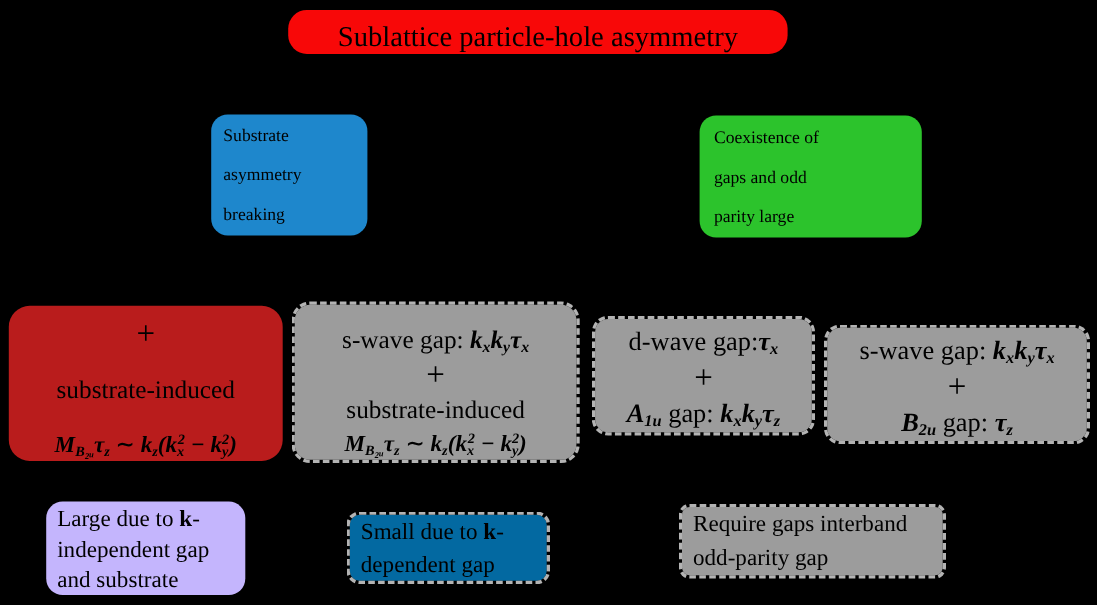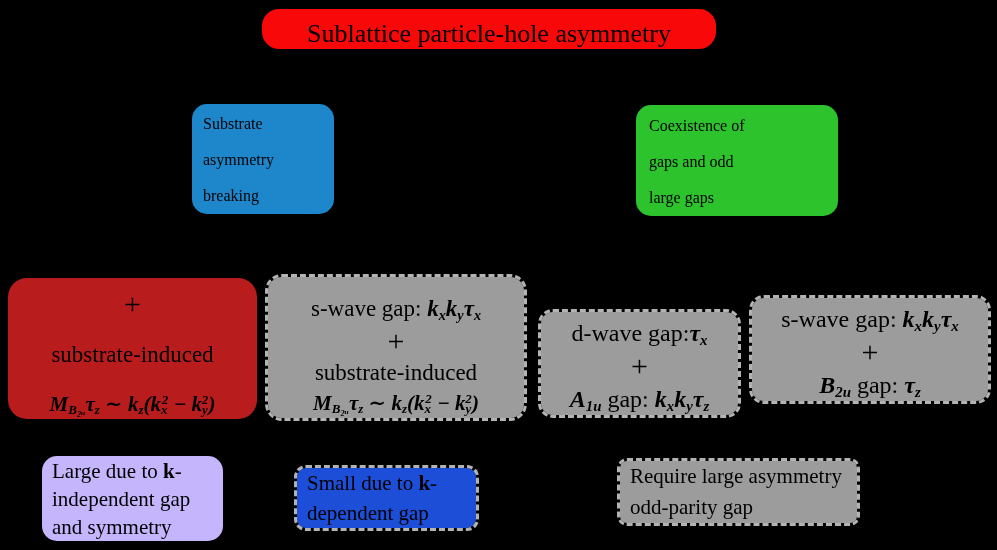--- a/index.html
+++ b/index.html
@@ -14,21 +14,21 @@
     align-items:center;font-size:26px;}
   
   .cat{border-radius:15px;font-size:16px;line-height:36px;align-items:flex-start;}
   #substrate-box{left:192px;top:104px;width:142px;height:110px;padding-left:11px;}
   #coexistence-box{left:636px;top:105px;width:202px;height:111px;padding-left:13px;}
   
   .gap{align-items:center;text-align:center;}
   .gray{border:3px dashed #b3b3b3;background-clip:padding-box;}
   #gap-box-1{left:8px;top:278px;width:249px;height:141px;border-radius:19px;font-size:23px;line-height:30px;}
   #gap-box-2{left:265px;top:274px;width:262px;height:147px;border-radius:17px;font-size:23px;line-height:30px;}
-  #gap-box-3{left:538px;top:309px;width:203px;height:109px;border-radius:15px;font-size:24px;line-height:32px;}
+  #gap-box-3{left:538px;top:287px;width:203px;height:109px;border-radius:15px;font-size:24px;line-height:32px;}
   #gap-box-4{left:749px;top:295px;width:242px;height:109px;border-radius:15px;font-size:24px;line-height:32px;}
   .plus{font-size:30px;line-height:34px;}
   .mathline{font-size:21px;line-height:30px;}
   
   .note{align-items:flex-start;}
   #note-box-1{left:42px;top:456px;width:181px;height:85px;border-radius:15px;font-size:21px;line-height:28px;padding-left:10px;}
   #note-box-2{left:294px;top:465px;width:185px;height:66px;border-radius:12px;font-size:21px;line-height:30px;padding-left:10px;}
   #note-box-3{left:617px;top:458px;width:243px;height:68px;border-radius:10px;font-size:21px;line-height:31px;padding-left:10px;}
   
   .mi{font-style:italic;font-weight:700;}
@@ -47,21 +47,21 @@
 
   <div class="box cat" id="substrate-box" style="background-color: rgb(30, 135, 204);">
     <span class="line">Substrate</span>
     <span class="line">asymmetry</span>
     <span class="line">breaking</span>
   </div>
 
   <div class="box cat" id="coexistence-box" style="background-color: rgb(44, 195, 44);">
     <span class="line">Coexistence of</span>
     <span class="line">gaps and odd</span>
-    <span class="line">large gaps</span>
+    <span class="line">parity large</span>
   </div>
 
   <div class="box gap" id="gap-box-1" style="background-color: #b91c1c; gap: 19px;">
     <span class="line">d-wave gap: <i class="mi">τ<sub>x</sub></i></span>
     <span class="line plus">+</span>
     <span class="line">substrate-induced</span>
     <span class="line mathline"><i class="mi">M<sub>B₂ᵤ</sub>τ<sub>z</sub> ∼ k<sub>z</sub>(k<sub>x</sub><sup>2</sup> − k<sub>y</sub><sup>2</sup>)</i></span>
   </div>
 
   <div class="box gap gray" id="gap-box-2" style="background-color: rgb(156, 156, 156); border-color: rgb(179, 179, 179);">
@@ -79,26 +79,26 @@
 
   <div class="box gap gray" id="gap-box-4" style="background-color: rgb(156, 156, 156); border-color: rgb(179, 179, 179);">
     <span class="line">s-wave gap: <i class="mi">k<sub>x</sub>k<sub>y</sub>τ<sub>x</sub></i></span>
     <span class="line plus">+</span>
     <span class="line"><i class="mi">B<sub>2u</sub></i> gap: <i class="mi">τ<sub>z</sub></i></span>
   </div>
 
   <div class="box note" id="note-box-1" style="background-color: #c4b5fd;">
     <span class="line">Large due to <b>k</b>-</span>
     <span class="line">independent gap</span>
-    <span class="line">and symmetry</span>
+    <span class="line">and substrate</span>
   </div>
 
-  <div class="box note gray" id="note-box-2" style="background-color: #1d4ed8; border-color: rgb(179, 179, 179);">
+  <div class="box note gray" id="note-box-2" style="background-color: #0369a1; border-color: rgb(179, 179, 179); margin-left: 21px;">
     <span class="line">Small due to <b>k</b>-</span>
     <span class="line">dependent gap</span>
   </div>
 
   <div class="box note gray" id="note-box-3" style="background-color: rgb(156, 156, 156); border-color: rgb(179, 179, 179);">
-    <span class="line">Require large asymmetry</span>
+    <span class="line">Require gaps interband</span>
     <span class="line">odd-parity gap</span>
   </div>
 
 </div>
 
 </body></html>

